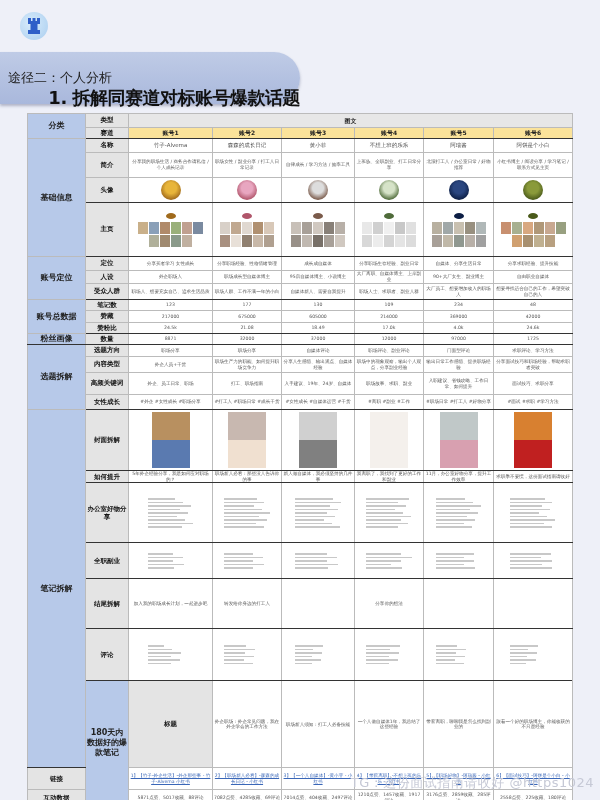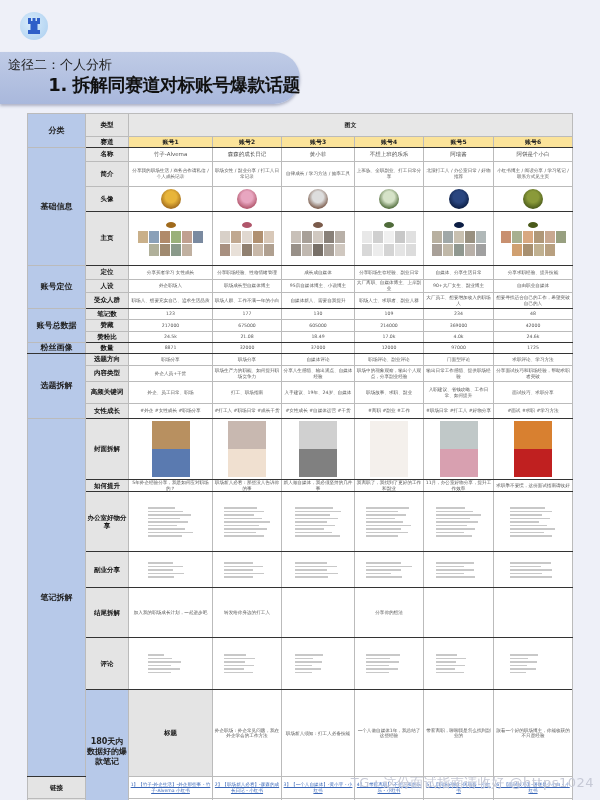--- a/index.html
+++ b/index.html
@@ -20,21 +20,21 @@
     display: flex; align-items: center; justify-content: center;
   }
   .brand-name { font-size: 19px; color: #555; letter-spacing: 4px; font-weight: bold; }
   .banner {
     position: absolute; left: 0; top: 52px; width: 300px; height: 52px;
     background: linear-gradient(180deg, #bfcbe6, #a9b8dc);
     border-radius: 0 26px 26px 0;
     box-shadow: 0 2px 3px rgba(60,70,110,0.35);
     padding-left: 8px;
   }
-  .banner-sub { font-size: 13px; color: #222; padding-top: 5px; line-height: 16px; }
+  .banner-sub { font-size: 13px; color: #222; padding-top: 18px; line-height: 16px; }
   .banner-title { font-size: 18px; font-weight: bold; color: #111; line-height: 24px; letter-spacing: -0.5px; text-align: right; }
   table.grid {
     position: absolute; left: 27px; top: 113px;
     width: 545px;
     border-collapse: collapse;
     table-layout: fixed;
     font-size: 4.6px;
     background: #fff;
   }
   table.grid td {
@@ -110,21 +110,21 @@
     <col style="width:58px">
       <col style="width:43px">
     <col style="width:84px">
       <col style="width:69px">
       <col style="width:73px">
     <col style="width:69px">
       <col style="width:70px">
       <col style="width:79px">
   </colgroup>
   <tbody id="tbody">
-      <tr style="height: 23px; margin-left: 16px;">
+      <tr style="height: 14px; margin-left: 16px;">
         <td class="cat" rowspan="2">分类</td>
         <td class="sub">类型</td>
         <td class="type-val" colspan="6">图文</td>
       </tr>
       <tr class="thick" style="height: 11px;">
         <td class="sub">赛道</td>
         <td class="hdr">账号1</td>
         <td class="hdr">账号2</td>
         <td class="hdr">账号3</td>
         <td class="hdr">账号4</td>
@@ -473,21 +473,21 @@
             <i style="width: 86%;"></i>
             <i style="width: 63%;"></i>
             <i style="width: 80%;"></i>
             <i style="width: 97%;"></i>
             <i style="width: 74%;"></i>
             <i style="width: 91%;"></i>
           </div>
         </td>
       </tr>
       <tr class="thick" style="height: 36px;">
-        <td class="sub">副业分享</td>
+        <td class="sub">全职副业</td>
         <td>
           <div class="doc">
             <i style="width: 55%;"></i>
             <i style="width: 78%;"></i>
             <i style="width: 56%;"></i>
             <i style="width: 79%;"></i>
             <i style="width: 57%;"></i>
           </div>
         </td>
         <td>

